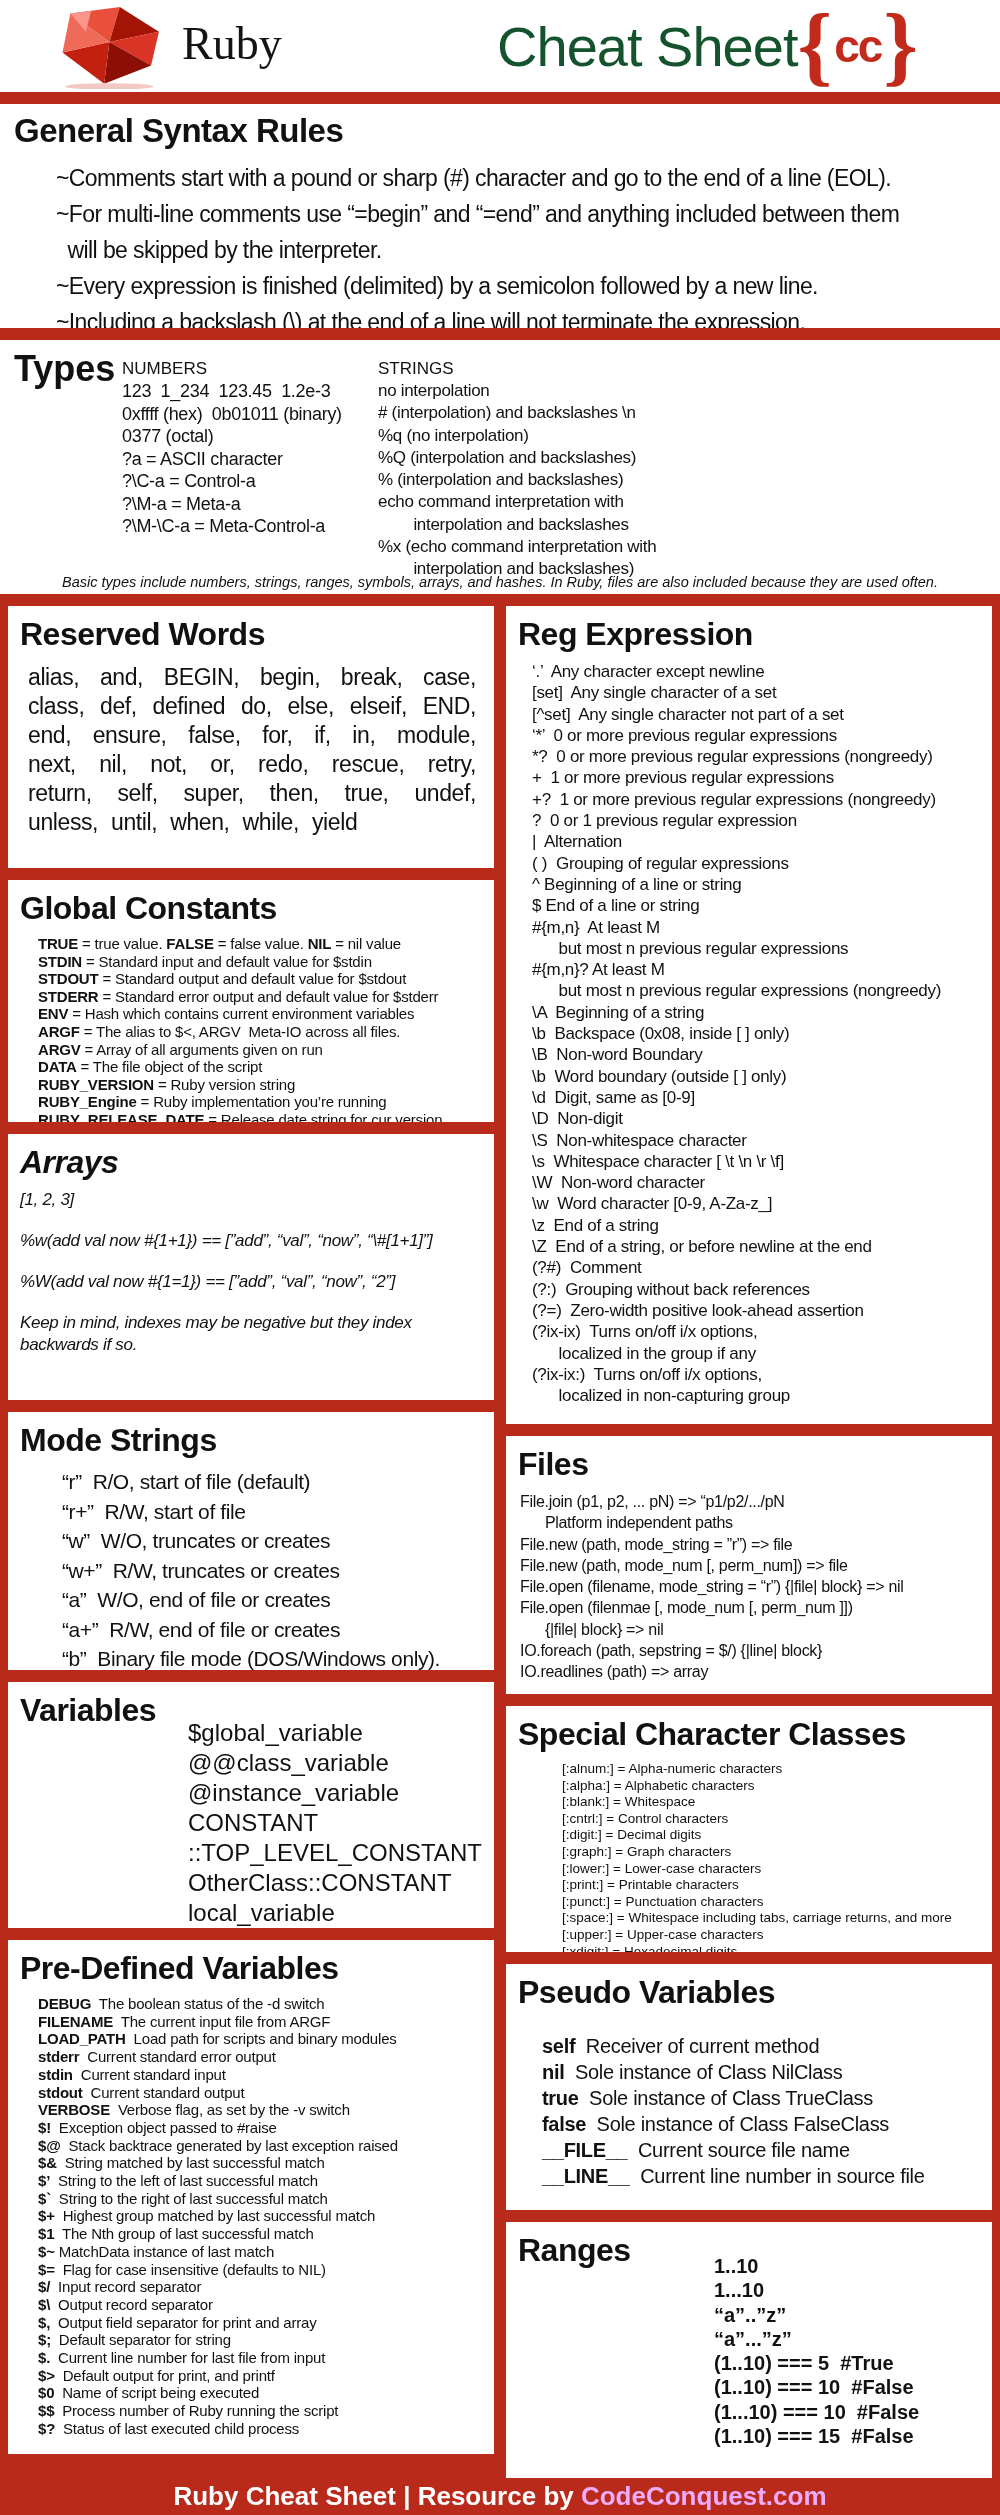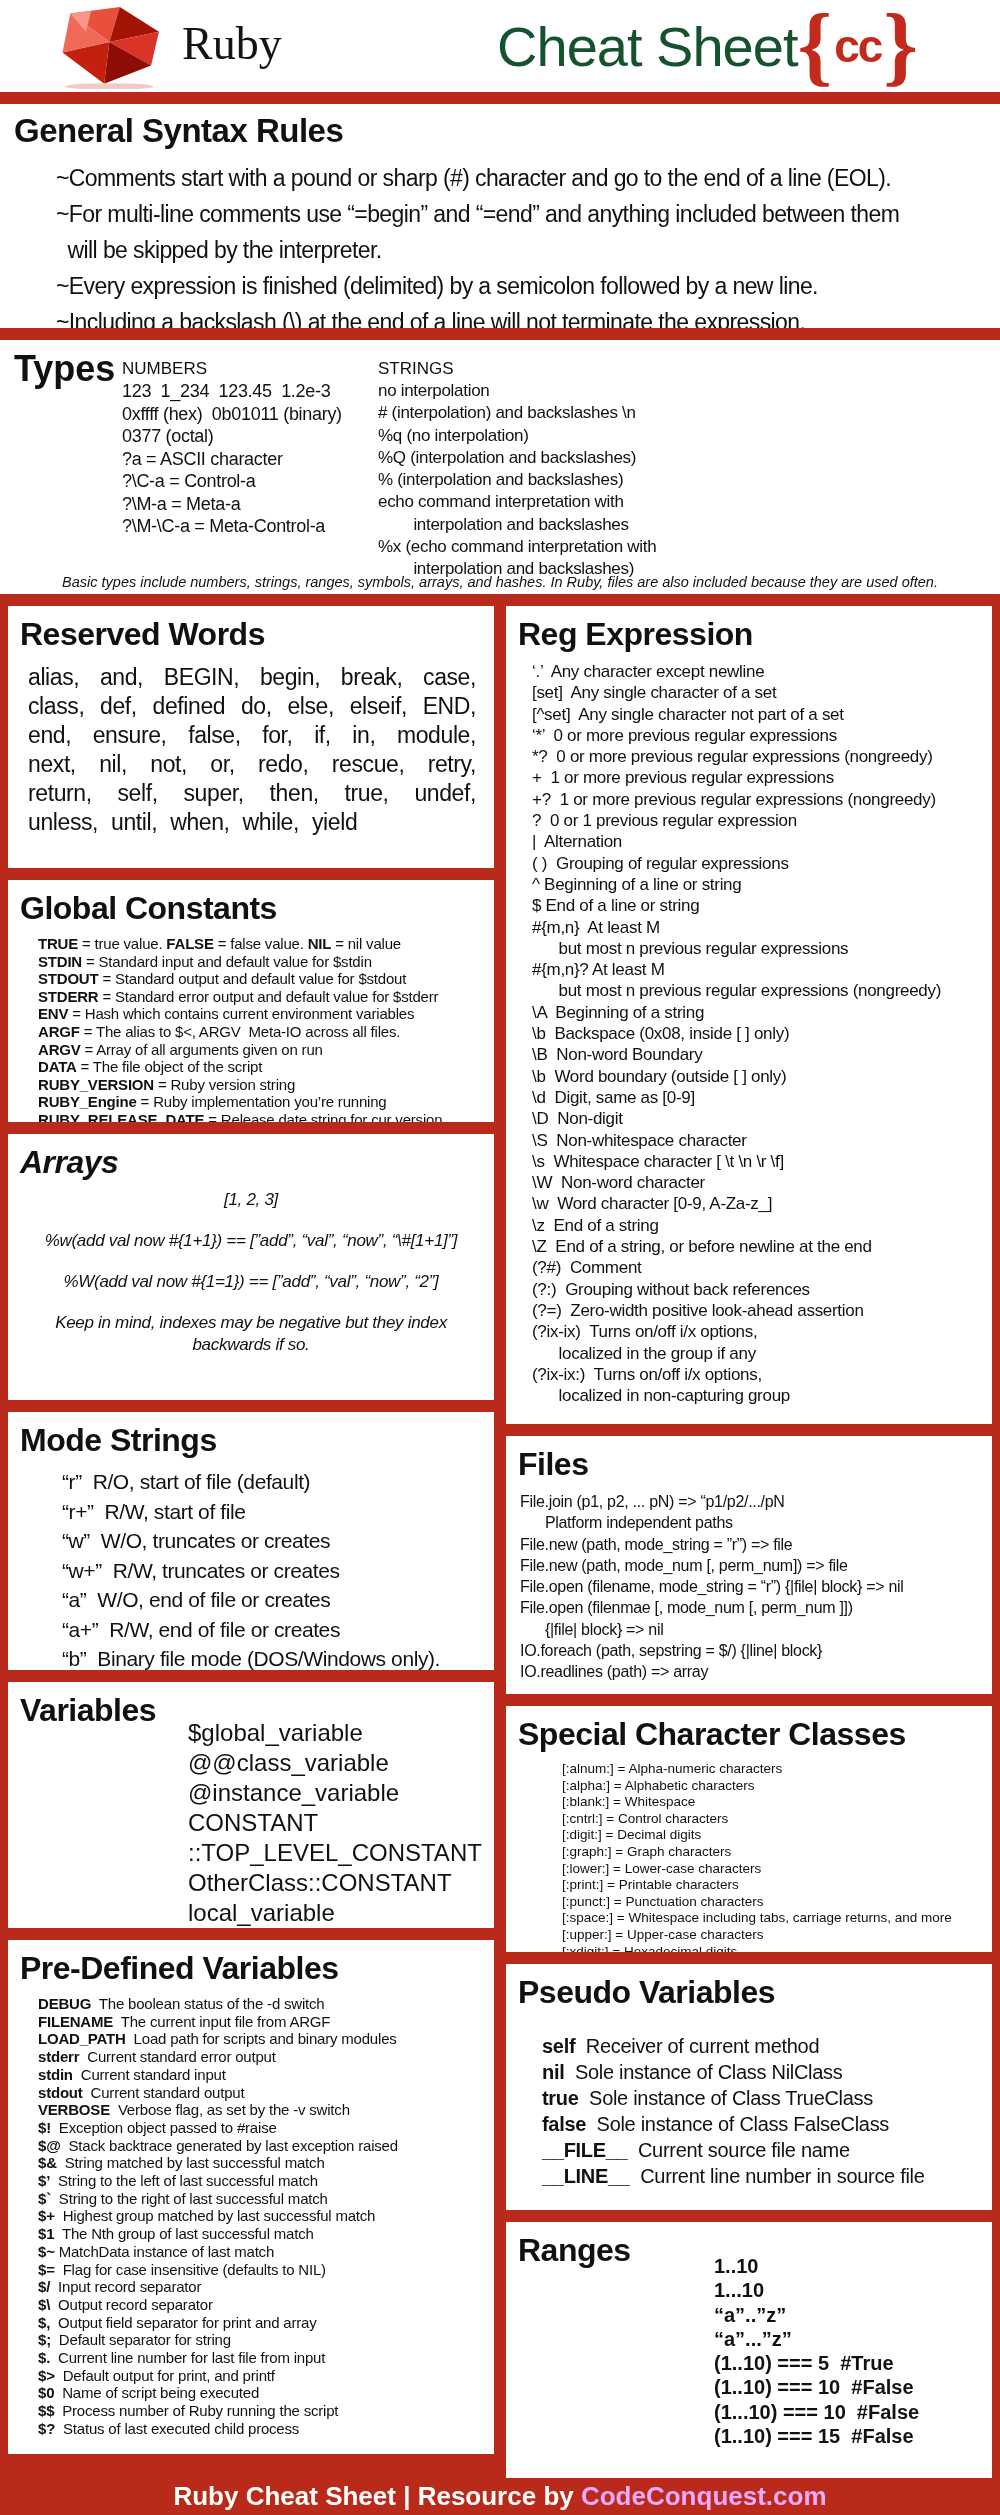--- a/index.html
+++ b/index.html
@@ -49,21 +49,21 @@
   .hb-pv{height:246px;} .hb-rg{height:256px;}
 
   .reserved-body{font-size:23px;line-height:29px;word-spacing:7px;letter-spacing:-0.4px;text-align:justify;padding:2px 6px 0 8px;}
 
   .regex-list{padding-left:14px;}
   .regex-list .line{font-size:17px;line-height:21.3px;letter-spacing:-0.3px;}
 
   .gc-list{padding-left:18px;}
   .gc-list .line{font-size:15px;line-height:17.6px;letter-spacing:-0.2px;}
 
-  .ar-list .line{font-size:17px;line-height:22px;letter-spacing:-0.3px;margin-bottom:19px;text-align:center;}
+  .ar-list .line{font-size:17px;line-height:22px;letter-spacing:-0.3px;margin-bottom:19px;}
 
   .ms-list{padding-left:42px;}
   .ms-list .line{font-size:21px;line-height:29.5px;letter-spacing:-0.4px;}
 
   .fi-list{padding-left:2px;}
   .fi-list .line{font-size:16px;line-height:21.3px;letter-spacing:-0.3px;}
 
   .box-variables{display:flex;}
   .va-title{width:158px;}
   .va-list{margin-left:10px;padding-top:28px;}

